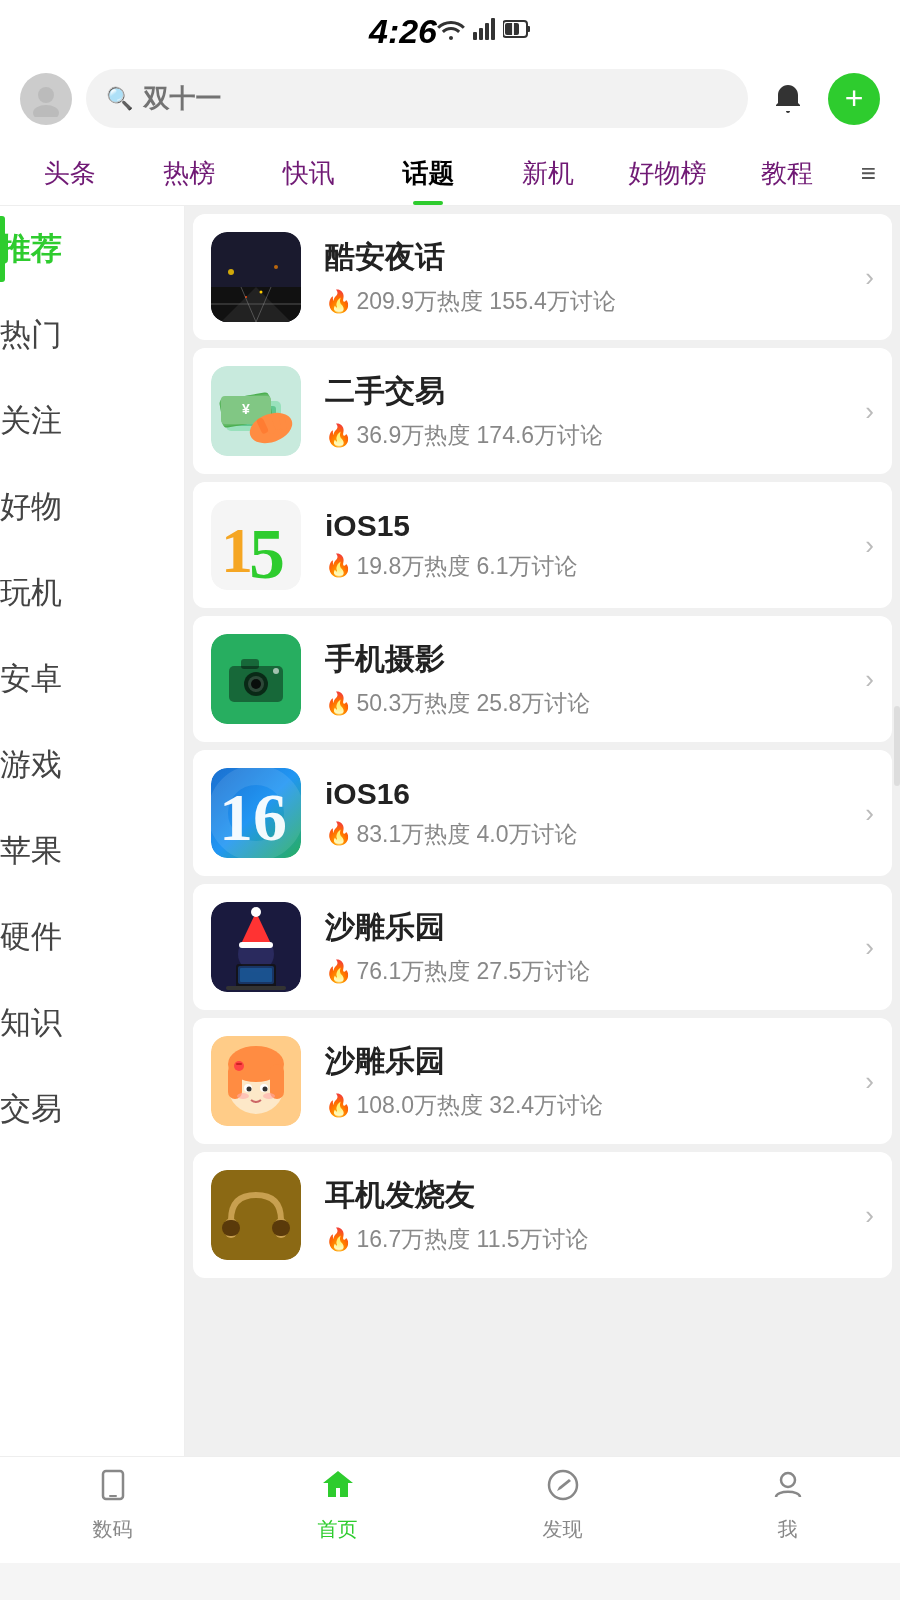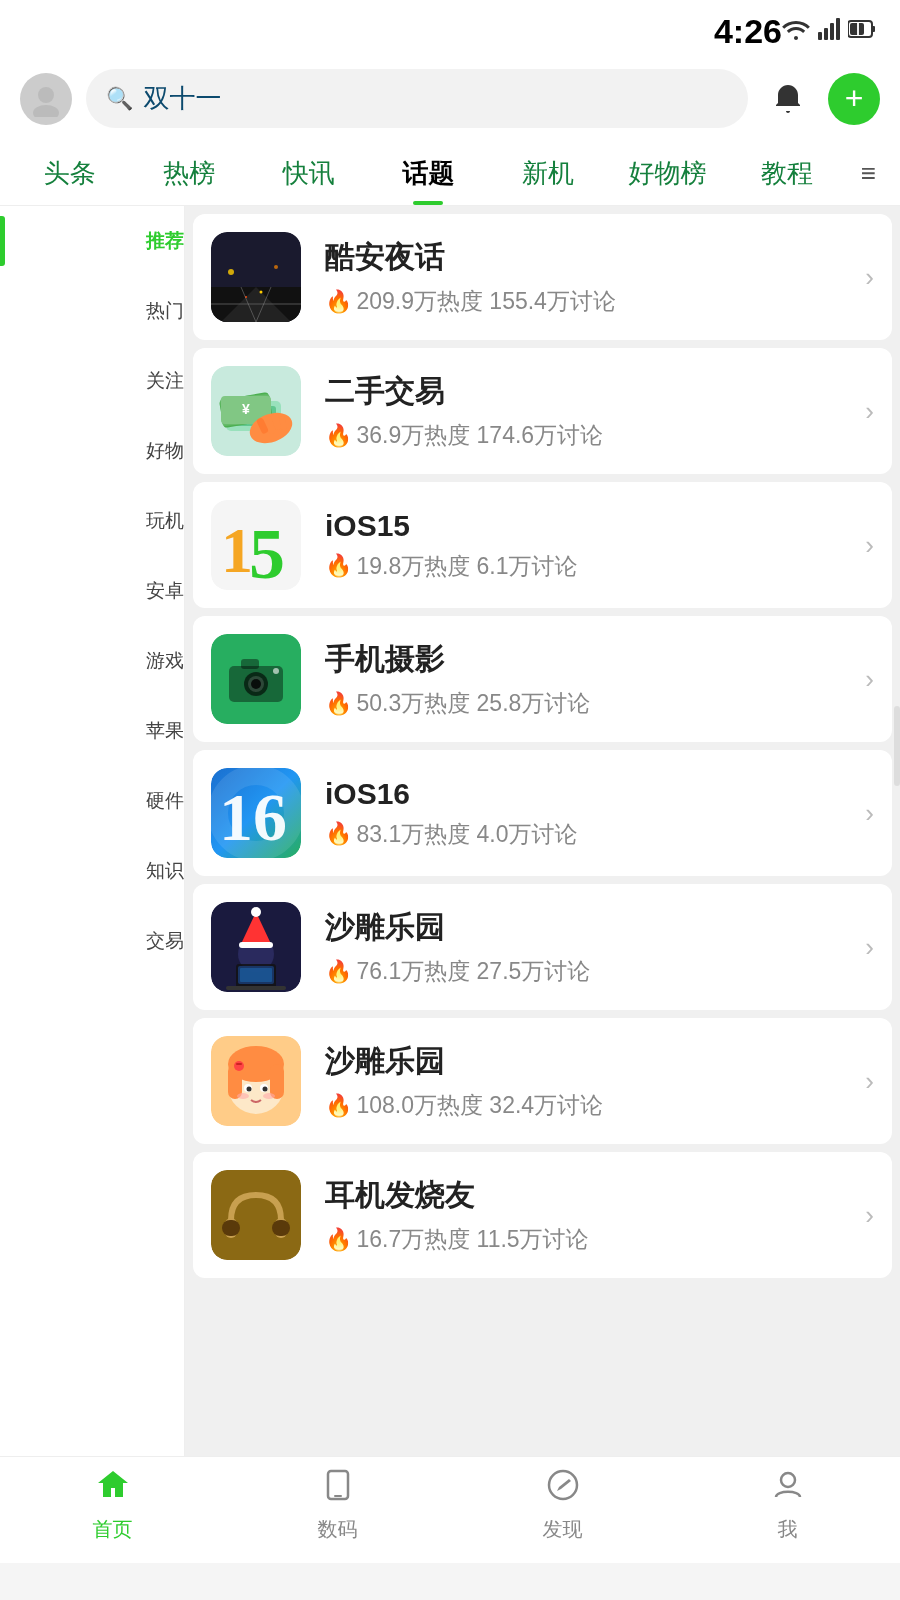--- a/index.html
+++ b/index.html
@@ -8,24 +8,25 @@
       font-family: -apple-system, 'PingFang SC', 'Microsoft YaHei', sans-serif;
       background: #f5f5f5;
       width: 900px;
       min-height: 1600px;
       overflow-x: hidden;
     }
 
     
     .status-bar {
       display: flex;
-      justify-content: flex-end;
+      justify-content: center;
       align-items: center;
       padding: 12px 24px 8px 24px;
       background: #fff;
+      font-style: italic;
     }
     .status-time {
       font-size: 34px;
       font-weight: 600;
       color: #000;
     }
     .status-icons {
       display: flex;
       align-items: center;
       gap: 8px;
@@ -57,21 +58,21 @@
     .search-bar {
       flex: 1;
       display: flex;
       align-items: center;
       background: #f2f2f2;
       border-radius: 30px;
       padding: 12px 20px;
       gap: 10px;
     }
     .search-icon-wrap { color: #888; font-size: 22px; }
-    .search-text { font-size: 26px; color: #0c4a6e; }
+    .search-text { font-size: 26px; color: #737373; font-weight: bold; }
     .bell-btn {
       width: 52px;
       height: 52px;
       display: flex;
       align-items: center;
       justify-content: center;
       font-size: 30px;
       color: #333;
     }
     .add-btn {
@@ -93,21 +94,21 @@
       align-items: center;
       background: #fff;
       padding: 0 10px;
       border-bottom: 1px solid #eee;
     }
     .nav-tab {
       flex: 1;
       text-align: center;
       padding: 18px 0 14px;
       font-size: 26px;
-      color: #15803d;
+      color: #701a75;
       position: relative;
       cursor: pointer;
     }
     .nav-tab.active {
       color: #000000;
       font-weight: 600;
     }
     .nav-tab.active::after {
       content: '';
       position: absolute;
@@ -133,23 +134,23 @@
     }
 
     
     .sidebar {
       width: 185px;
       background: #fff;
       flex-shrink: 0;
       border-right: 1px solid #eee;
     }
     .sidebar-item {
-      text-align: right;
+      text-align: left;
       padding: 22px 0;
-      font-size: 19px;
+      font-size: 31px;
       color: #444;
       cursor: pointer;
       position: relative;
     }
     .sidebar-item.active {
       color: #2ecc2e;
       font-weight: 600;
     }
     .sidebar-item.active::before {
       content: '';
@@ -535,35 +536,35 @@
       <span class="chevron-right">›</span>
     </div>
 
     <div class="scroll-hint"></div>
   </div>
 
 </div>
 
 <div class="bottom-nav">
   <div class="bottom-nav-item">
-    <span class="bottom-nav-icon active">
-      <svg width="36" height="36" viewBox="0 0 36 36">
-        <path d="M18 4L3 16h5v14h8v-9h4v9h8V16h5L18 4z" fill="#2ecc2e"></path>
-      </svg>
-    </span>
-    <span class="bottom-nav-label active">首页</span>
-  </div>
-  <div class="bottom-nav-item">
     <span class="bottom-nav-icon">
       <svg width="36" height="36" viewBox="0 0 36 36">
         <rect x="8" y="4" width="20" height="28" rx="3" fill="none" stroke="#888" stroke-width="2.5"></rect>
         <rect x="14" y="28" width="8" height="2" rx="1" fill="#888"></rect>
       </svg>
     </span>
     <span class="bottom-nav-label">数码</span>
+  </div>
+  <div class="bottom-nav-item">
+    <span class="bottom-nav-icon active">
+      <svg width="36" height="36" viewBox="0 0 36 36">
+        <path d="M18 4L3 16h5v14h8v-9h4v9h8V16h5L18 4z" fill="#2ecc2e"></path>
+      </svg>
+    </span>
+    <span class="bottom-nav-label active">首页</span>
   </div>
   <div class="bottom-nav-item">
     <span class="bottom-nav-icon">
       <svg width="36" height="36" viewBox="0 0 36 36">
         <circle cx="18" cy="18" r="14" fill="none" stroke="#888" stroke-width="2.5"></circle>
         <polygon points="24,12 14,20 12,24 16,22 26,14" fill="#888"></polygon>
       </svg>
     </span>
     <span class="bottom-nav-label">发现</span>
   </div>

